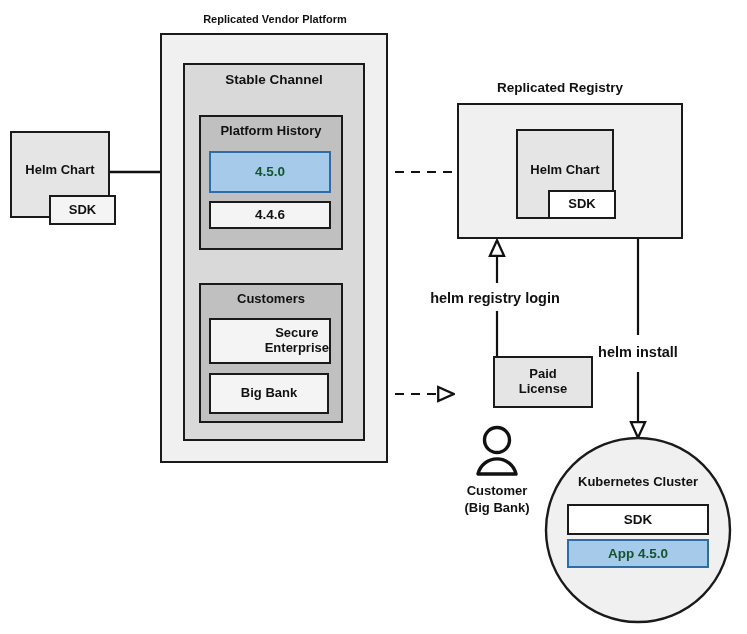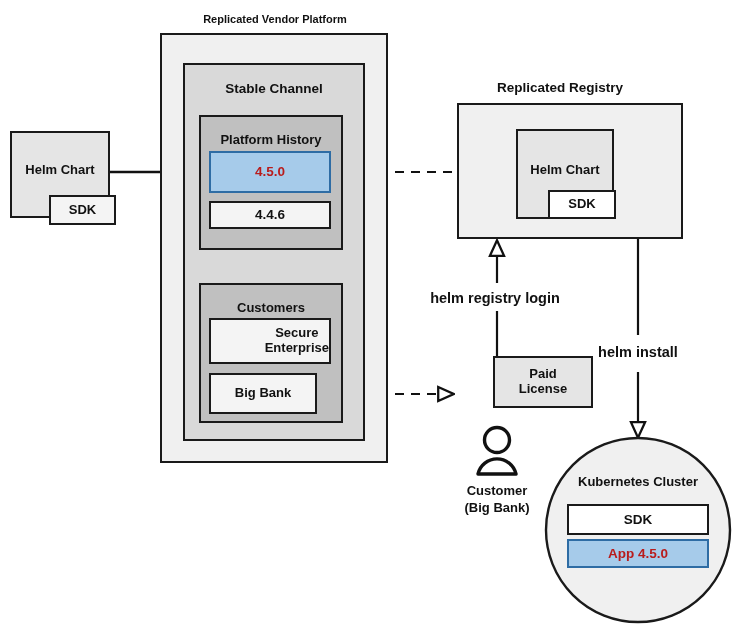--- a/index.html
+++ b/index.html
@@ -29,29 +29,29 @@
     justify-content: center;
     text-align: center;
     font-weight: bold;
     color: #111111;
     line-height: 1.15;
   }
   .node.label-top {
     align-items: flex-start;
   }
   .node.label-top > .node-label {
-    margin-top: 16px;
+    margin-top: 7px;
   }
   .fill-outer   { background: #f0f0f0; }
   .fill-channel { background: #d9d9d9; }
   .fill-group   { background: #c0c0c0; }
   .fill-leaf    { background: #f4f4f4; }
   .fill-gray    { background: #e5e5e5; }
   .fill-white   { background: #ffffff; }
-  .fill-blue    { background: #a6cbea; border-color: #2e6ca4; color: #b91c1c; }
+  .fill-blue    { background: #a6cbea; border-color: #2e6ca4; color: #14532d; }
 
   .plain-text {
     position: absolute;
     font-weight: bold;
     color: #111111;
     text-align: center;
     line-height: 1.2;
   }
   .mono {
     font-family: Liberation Sans, sans-serif;
@@ -127,21 +127,21 @@
   <span>4.4.6</span>
 </div>
 
 <div class="node fill-group label-top" style="left:199px; top:283px; width:144px; height:140px; font-size:13px;">
   <span class="node-label">Customers</span>
 </div>
 <div class="node fill-leaf" style="left:209px; top:318px; width:122px; height:46px; font-size:13px; white-space:pre-line;justify-content:flex-end;">
   <span>Secure
 Enterprise</span>
 </div>
-<div class="node fill-leaf" style="left:209px; top:373px; width:108px; height:41px; font-size:13px; white-space:pre-line;">
+<div class="node fill-leaf" style="left:209px; top:373px; width:120px; height:41px; font-size:13px; white-space:pre-line;">
   <span>Big Bank</span>
 </div>
 
 <div class="node fill-outer" style="left:457px; top:103px; width:226px; height:136px;"></div>
 <div class="node fill-gray" style="left:516px; top:129px; width:98px; height:90px; font-size:13px;">
   <span class="node-label" style="position:absolute; left:0; right:0; top:32px;">Helm Chart</span>
 </div>
 <div class="node fill-white" style="left:548px; top:190px; width:68px; height:29px; font-size:13px;">
   <span>SDK</span>
 </div>

